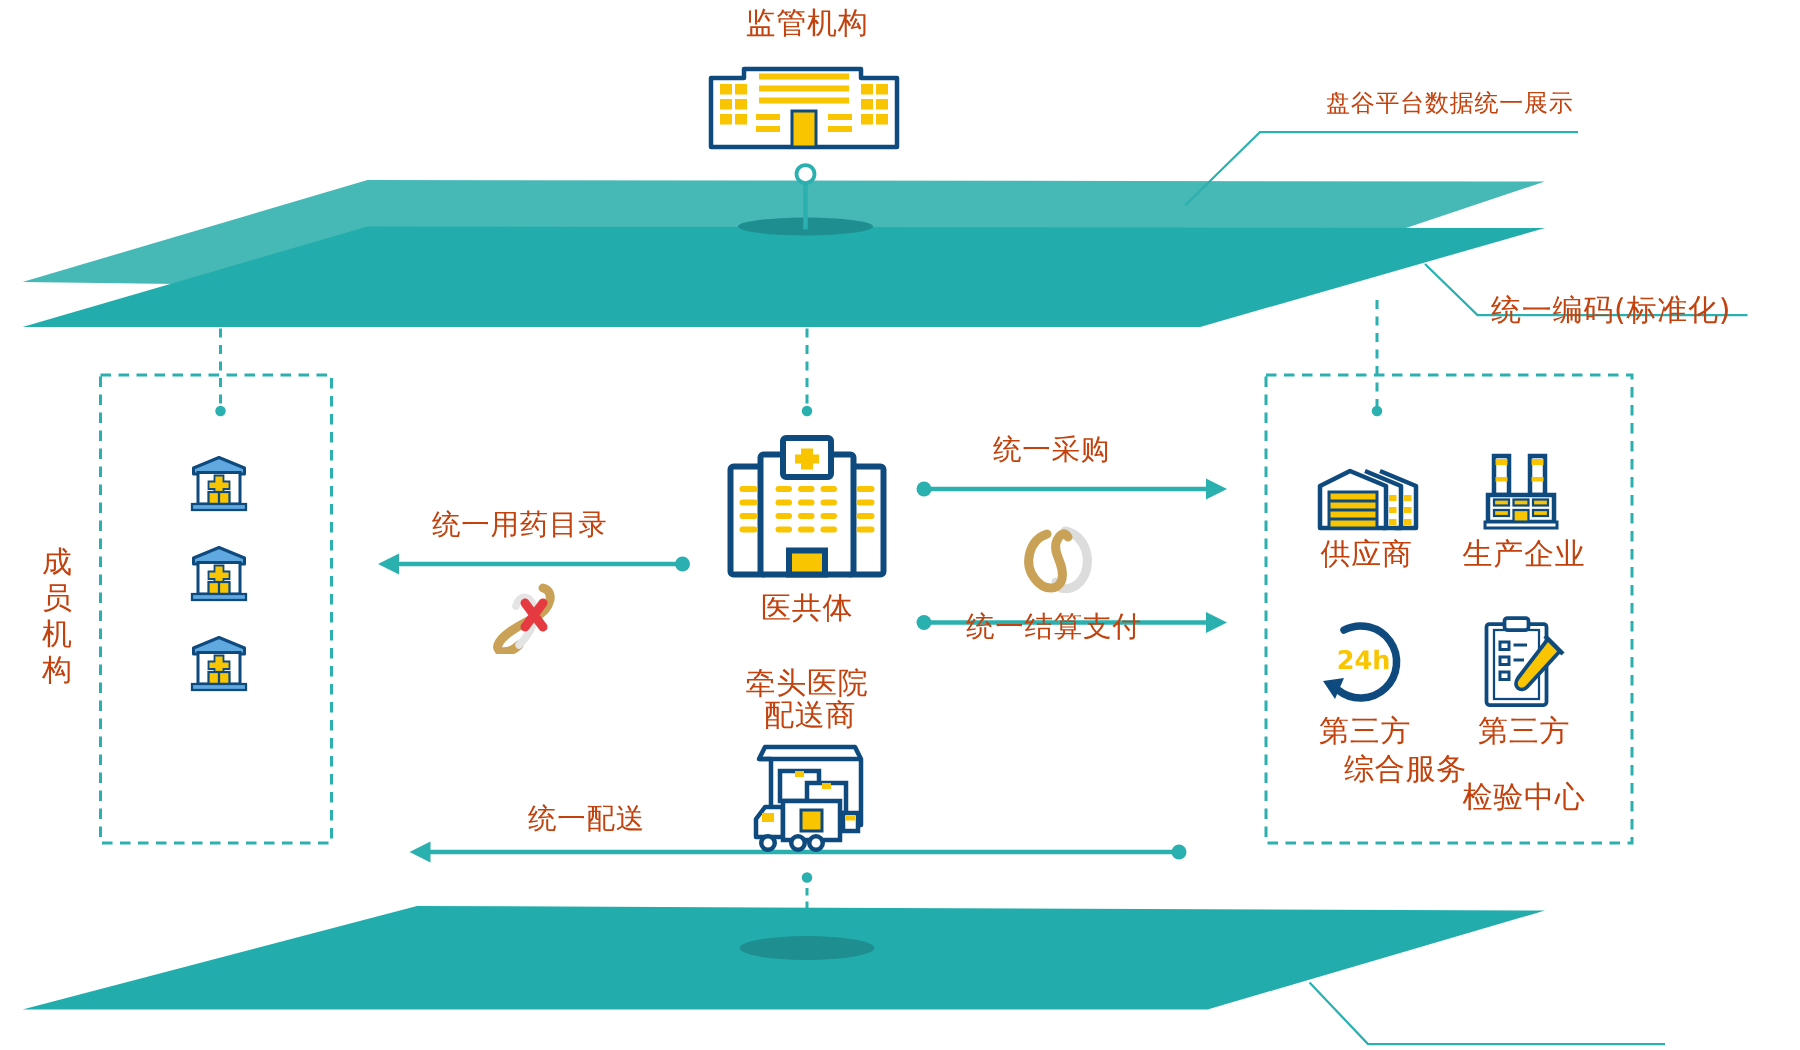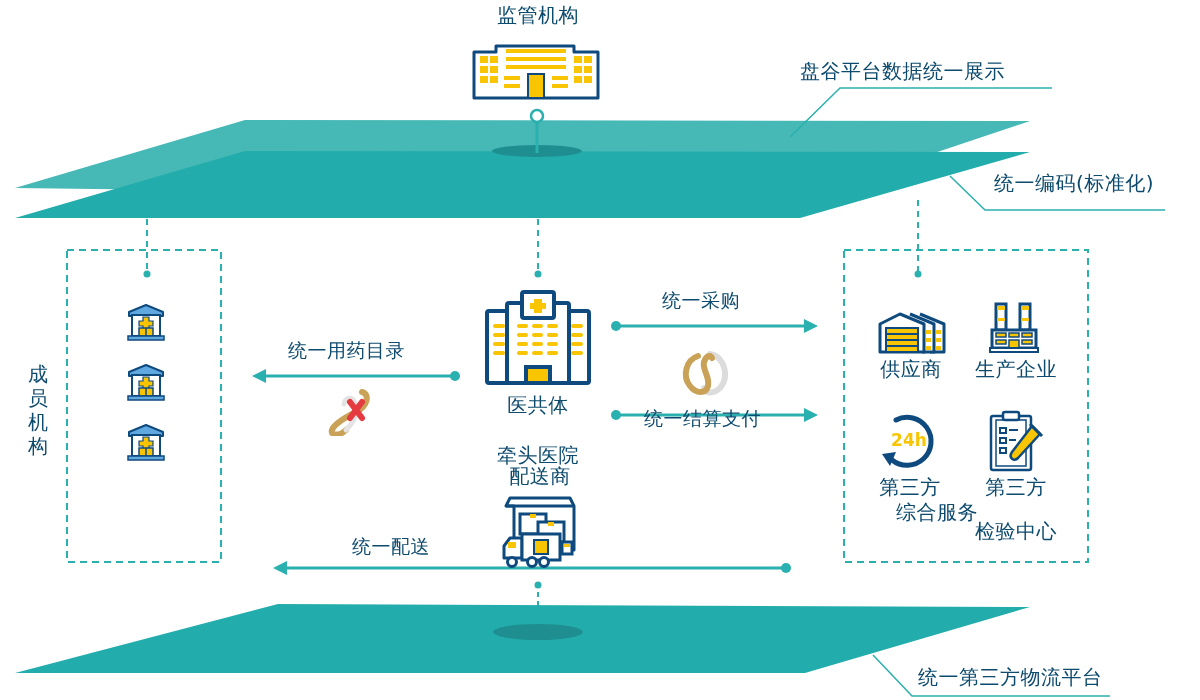--- a/index.html
+++ b/index.html
@@ -1,19 +1,19 @@
 <!DOCTYPE html>
 <html><head>
 <meta charset="utf-8">
 <style>
   html, body { margin:0; padding:0; background:#ffffff; }
   body { width:1200px; height:700px; position:relative; overflow:hidden;
          font-family:"DejaVu Sans", sans-serif; }
   #stage { position:absolute; left:0; top:0; width:1200px; height:700px; }
-  .lbl { position:absolute; color:#0c4a6e; font-size:19px; line-height:1.15;
+  .lbl { position:absolute; color:#c2410c; font-size:19px; line-height:1.15;
          white-space:nowrap; letter-spacing:0.5px; }
   .center { text-align:center; }
   .icon { position:absolute; }
 </style>
 </head>
 <body>
 
 <div id="stage">
 
   <svg id="bg" width="1200" height="700" style="position:absolute;left:0;top:0">
@@ -88,23 +88,22 @@
       <rect x="106" y="40" width="8" height="7"></rect>
         <rect x="116" y="40" width="8" height="7"></rect>
       <rect x="36" y="40" width="16" height="4"></rect>
         <rect x="36" y="48" width="16" height="4"></rect>
       <rect x="84" y="40" width="16" height="4"></rect>
         <rect x="84" y="48" width="16" height="4"></rect>
     </g>
     <rect x="60" y="38" width="16" height="24" fill="#f8c500" stroke="#0f4a7f" stroke-width="2"></rect>
   </svg>
 
-  <div class="lbl" style="left:800px;top:60px;font-size:20px">盘谷平台数据统一展示</div>
-  <div class="lbl" style="left:994px;top:172px;font-size:20px">统一编码(标准化)</div>
-  <div class="lbl" style="left:918px;top:666px;font-size:20px">统一第三方物流平台</div>
+  <div class="lbl" style="left:884px;top:60px;font-size:16px">盘谷平台数据统一展示</div>
+  <div class="lbl" style="left:994px;top:195px;font-size:20px">统一编码(标准化)</div>
 
   <div class="lbl" style="left:28px;top:362px;width:22px;font-size:20px;white-space:normal;line-height:1.2;word-break:break-all">成员机构</div>
   <div id="clinics">
       <svg class="icon" width="40" height="40" viewBox="0 0 40 40" style="left: 126px; top: 302px;">
         <path d="M3,10 L20,3 L37,10 V14 H3 Z" fill="#5fa8e0" stroke="#0f4a7f" stroke-width="2" stroke-linejoin="round"></path>
         <rect x="6" y="13" width="28" height="21" fill="#fff" stroke="#0f4a7f" stroke-width="2"></rect>
         <path d="M17,15 h6 v4 h4 v5 h-4 v4 h-6 v-4 h-4 v-5 h4 Z" fill="#f8c500" stroke="#0f4a7f" stroke-width="1.2"></path>
         <rect x="13" y="26" width="14" height="8" fill="#f8c500" stroke="#0f4a7f" stroke-width="1.5"></rect>
         <line x1="20" y1="26" x2="20" y2="34" stroke="#0f4a7f" stroke-width="1.5"></line>
         <rect x="2" y="34" width="36" height="4" fill="#5fa8e0" stroke="#0f4a7f" stroke-width="1.5"></rect>

